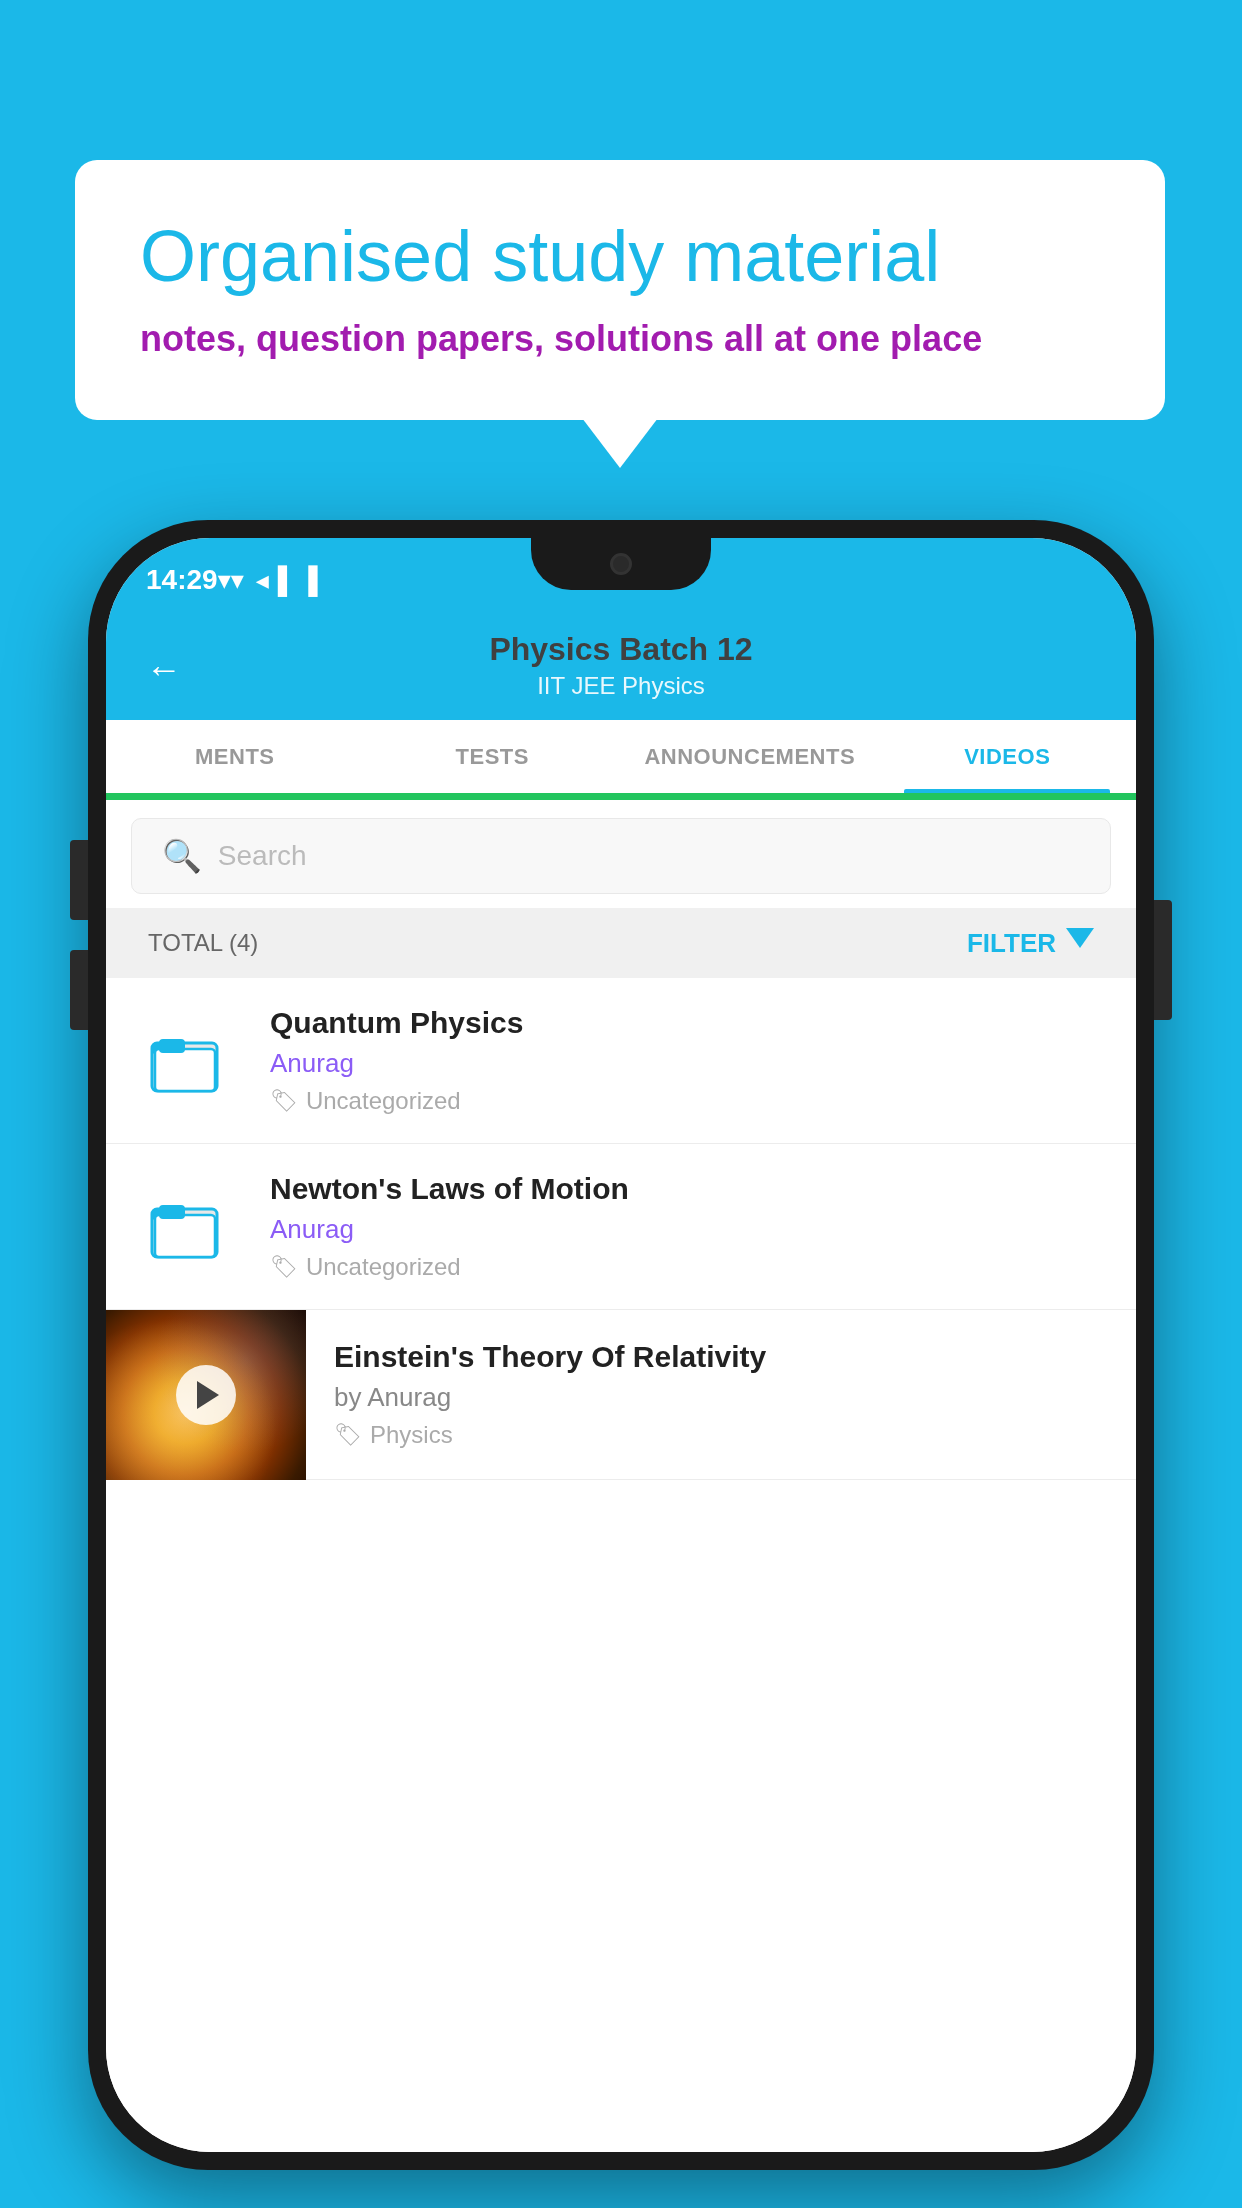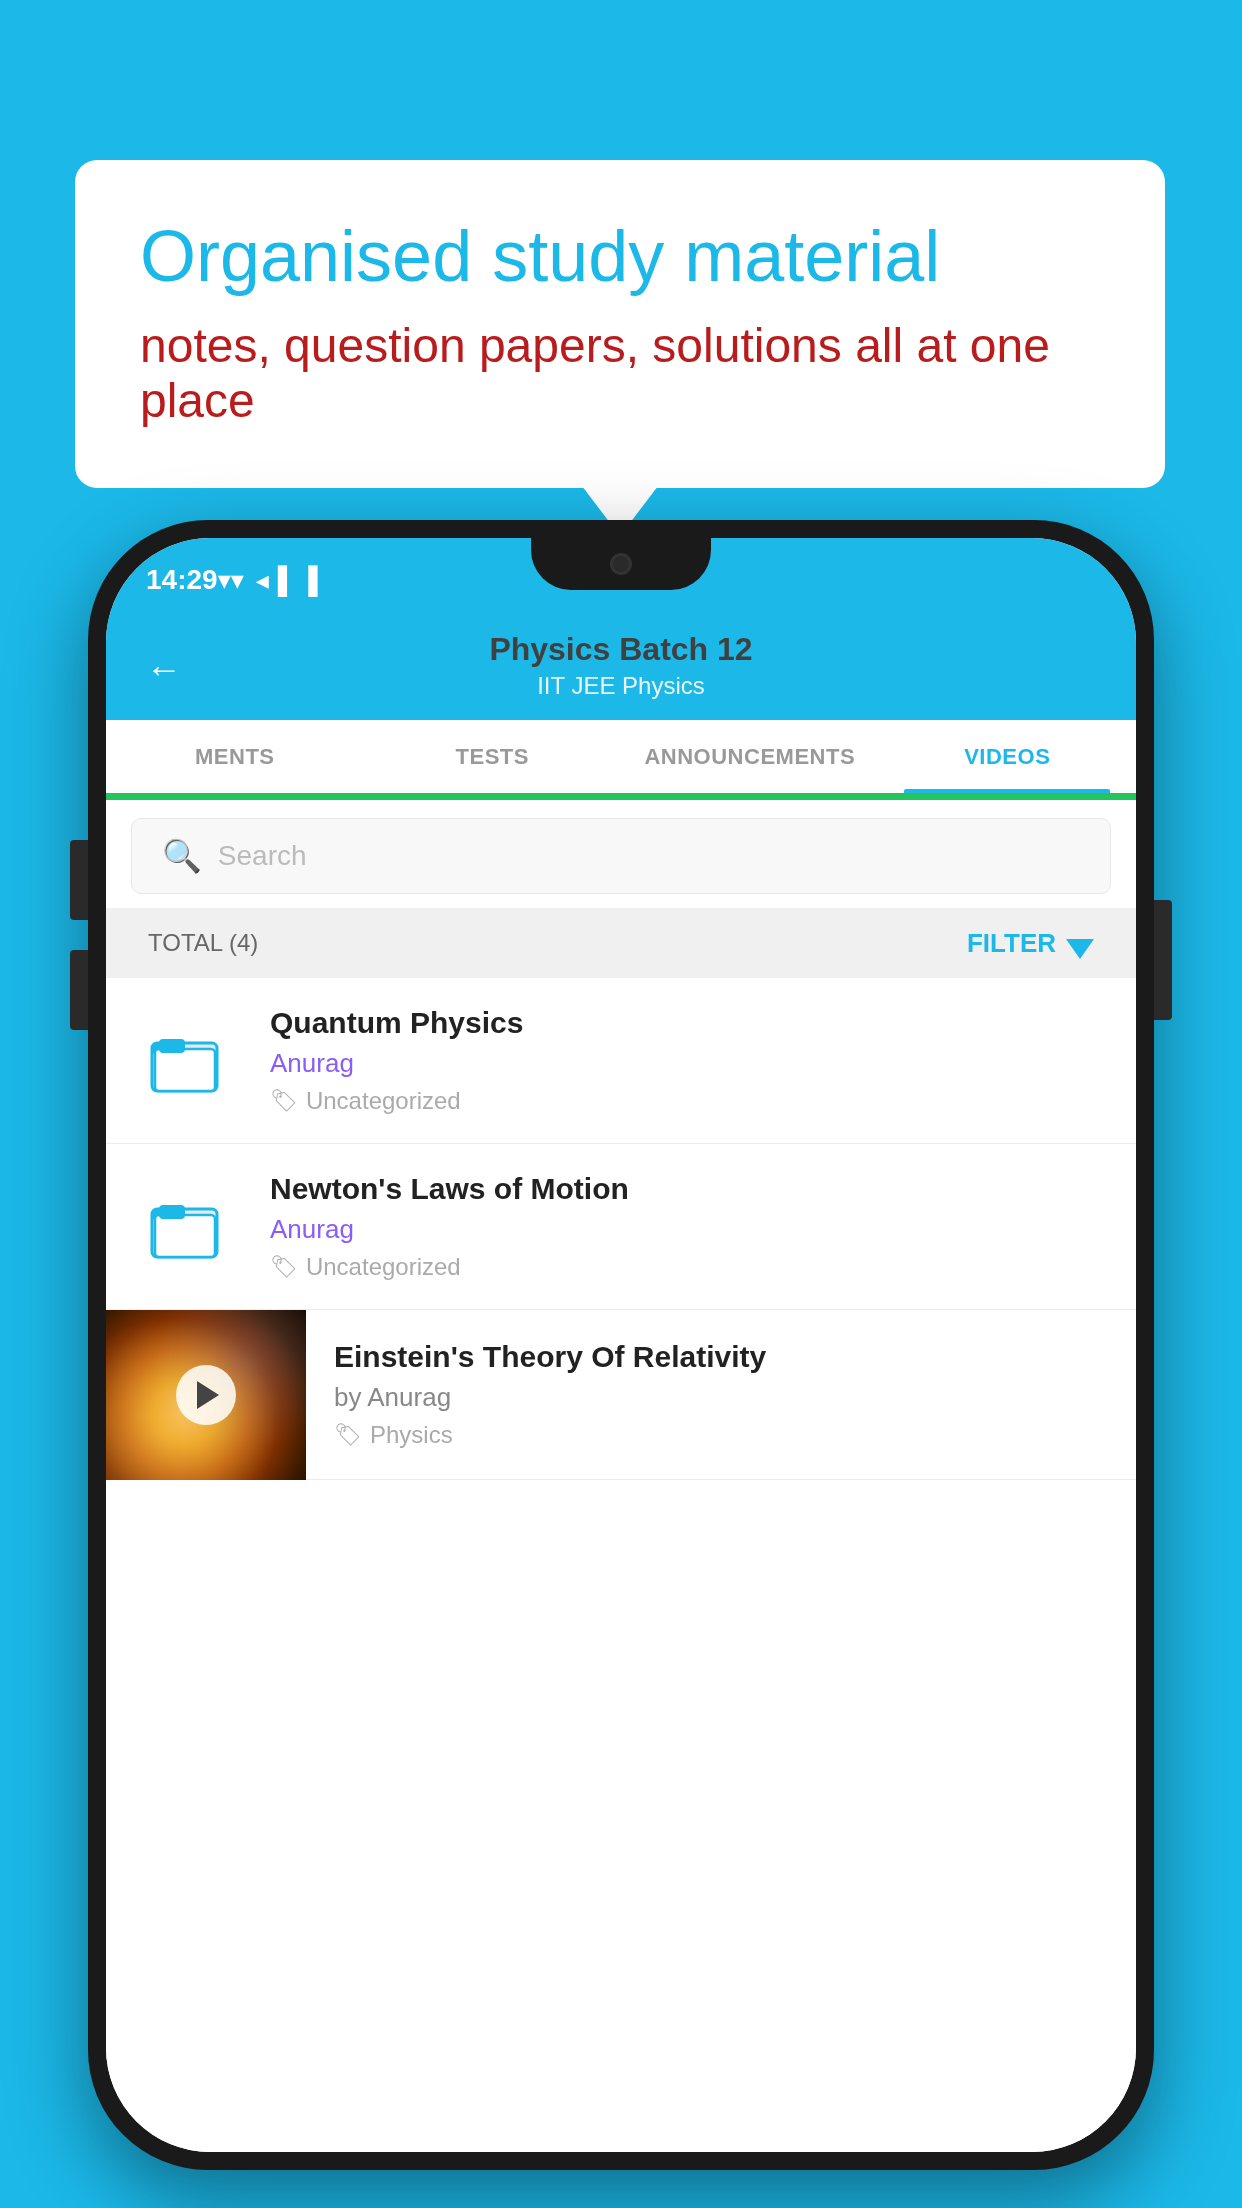--- a/index.html
+++ b/index.html
@@ -43,23 +43,23 @@
 
     .bubble-title {
       font-size: 72px;
       font-weight: 400;
       color: #1BB8E8;
       line-height: 1.15;
       margin-bottom: 20px;
     }
 
     .bubble-subtitle {
-      font-size: 48px;
-      color: #b91c1c;
-      font-weight: 400;
+      font-size: 36px;
+      color: #a21caf;
+      font-weight: 700;
     }
 
     
     .phone-wrapper {
       position: absolute;
       top: 520px;
       left: 88px;
       width: 1066px;
       height: 1650px;
     }
@@ -285,21 +285,21 @@
     }
 
     .total-text {
       font-size: 24px;
       color: #666;
       font-weight: 500;
     }
 
     .filter-btn {
       display: flex;
-      align-items: flex-end;
+      align-items: flex-start;
       gap: 10px;
       color: #1BB8E8;
       font-size: 26px;
       font-weight: 700;
       cursor: pointer;
     }
 
     .filter-triangle {
       width: 0;
       height: 0;

